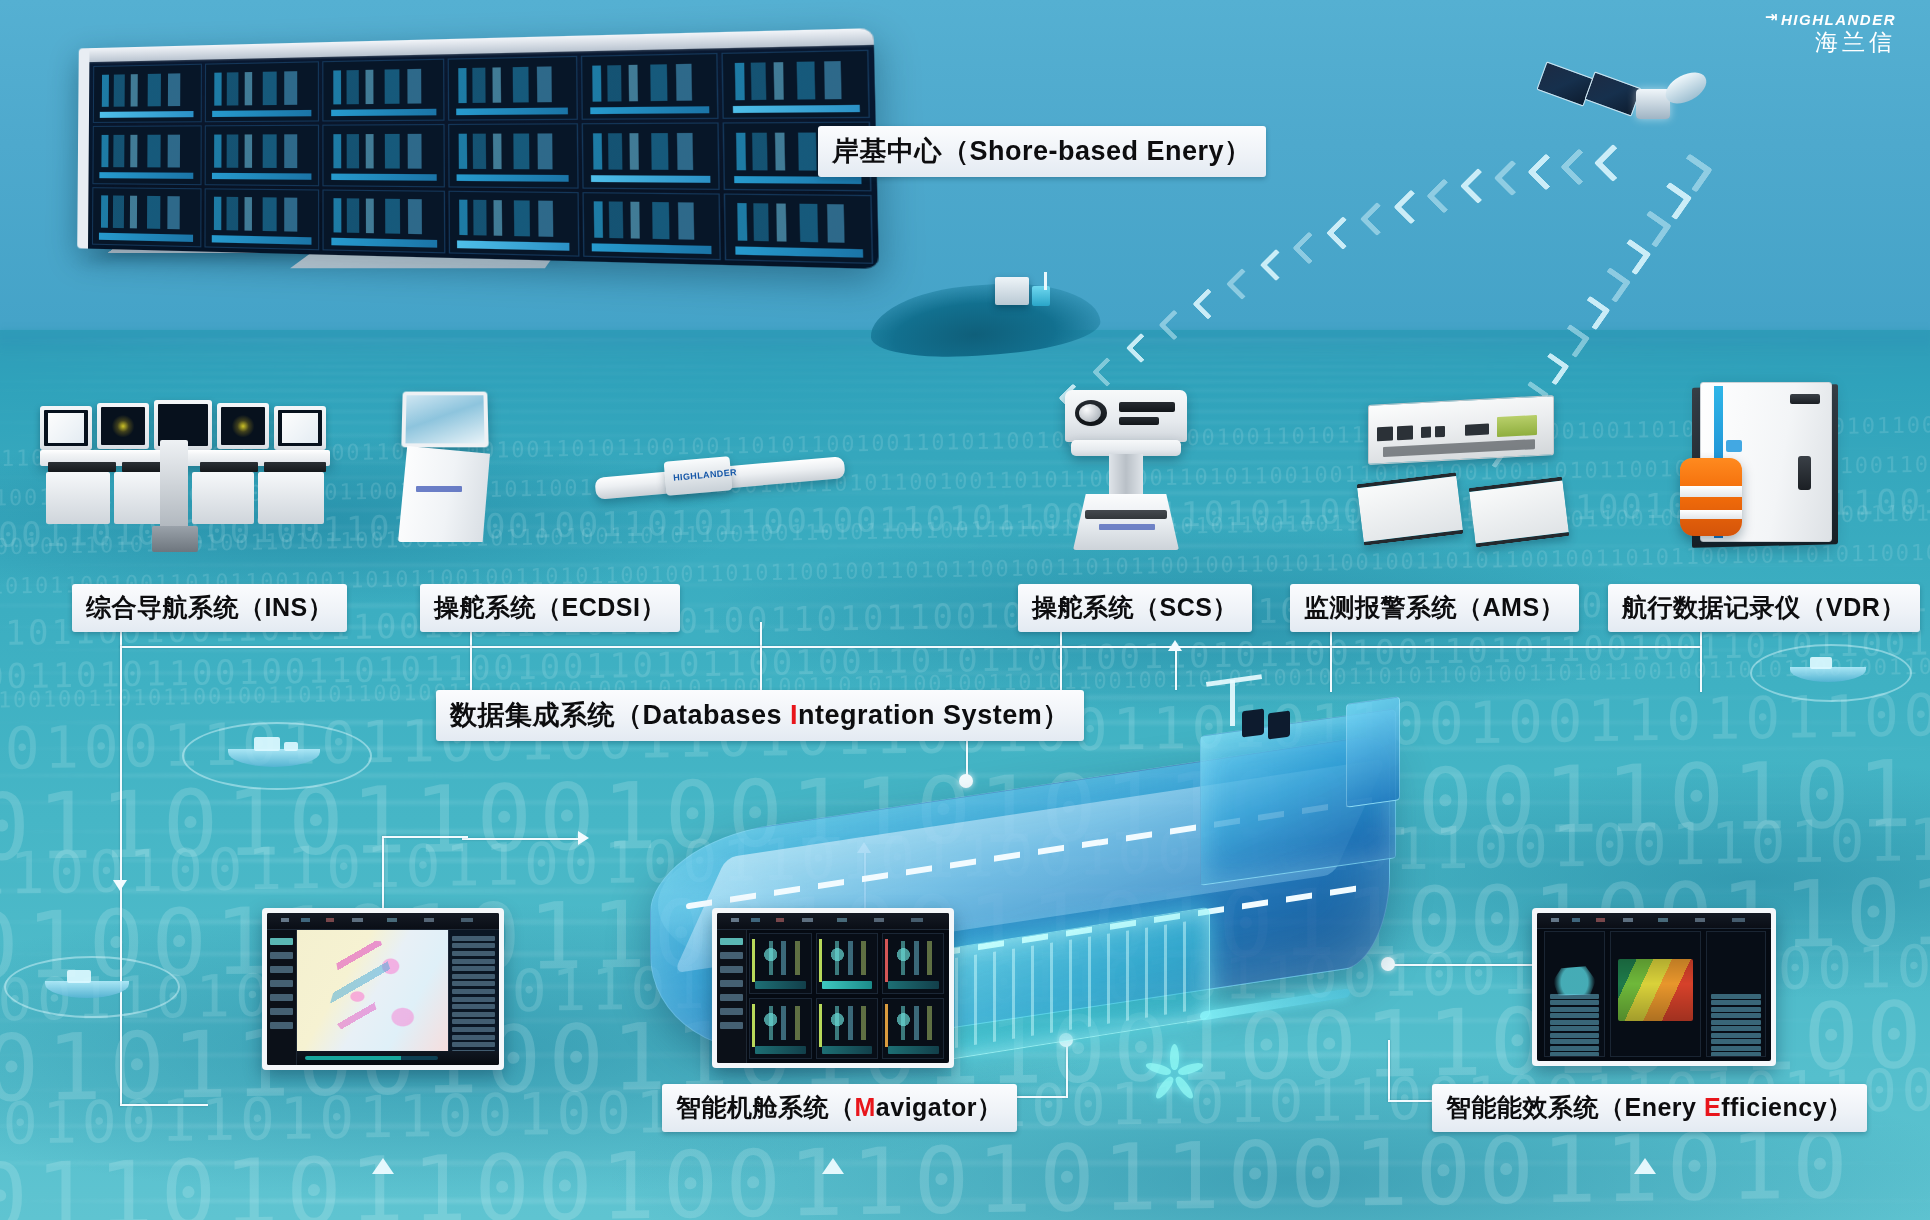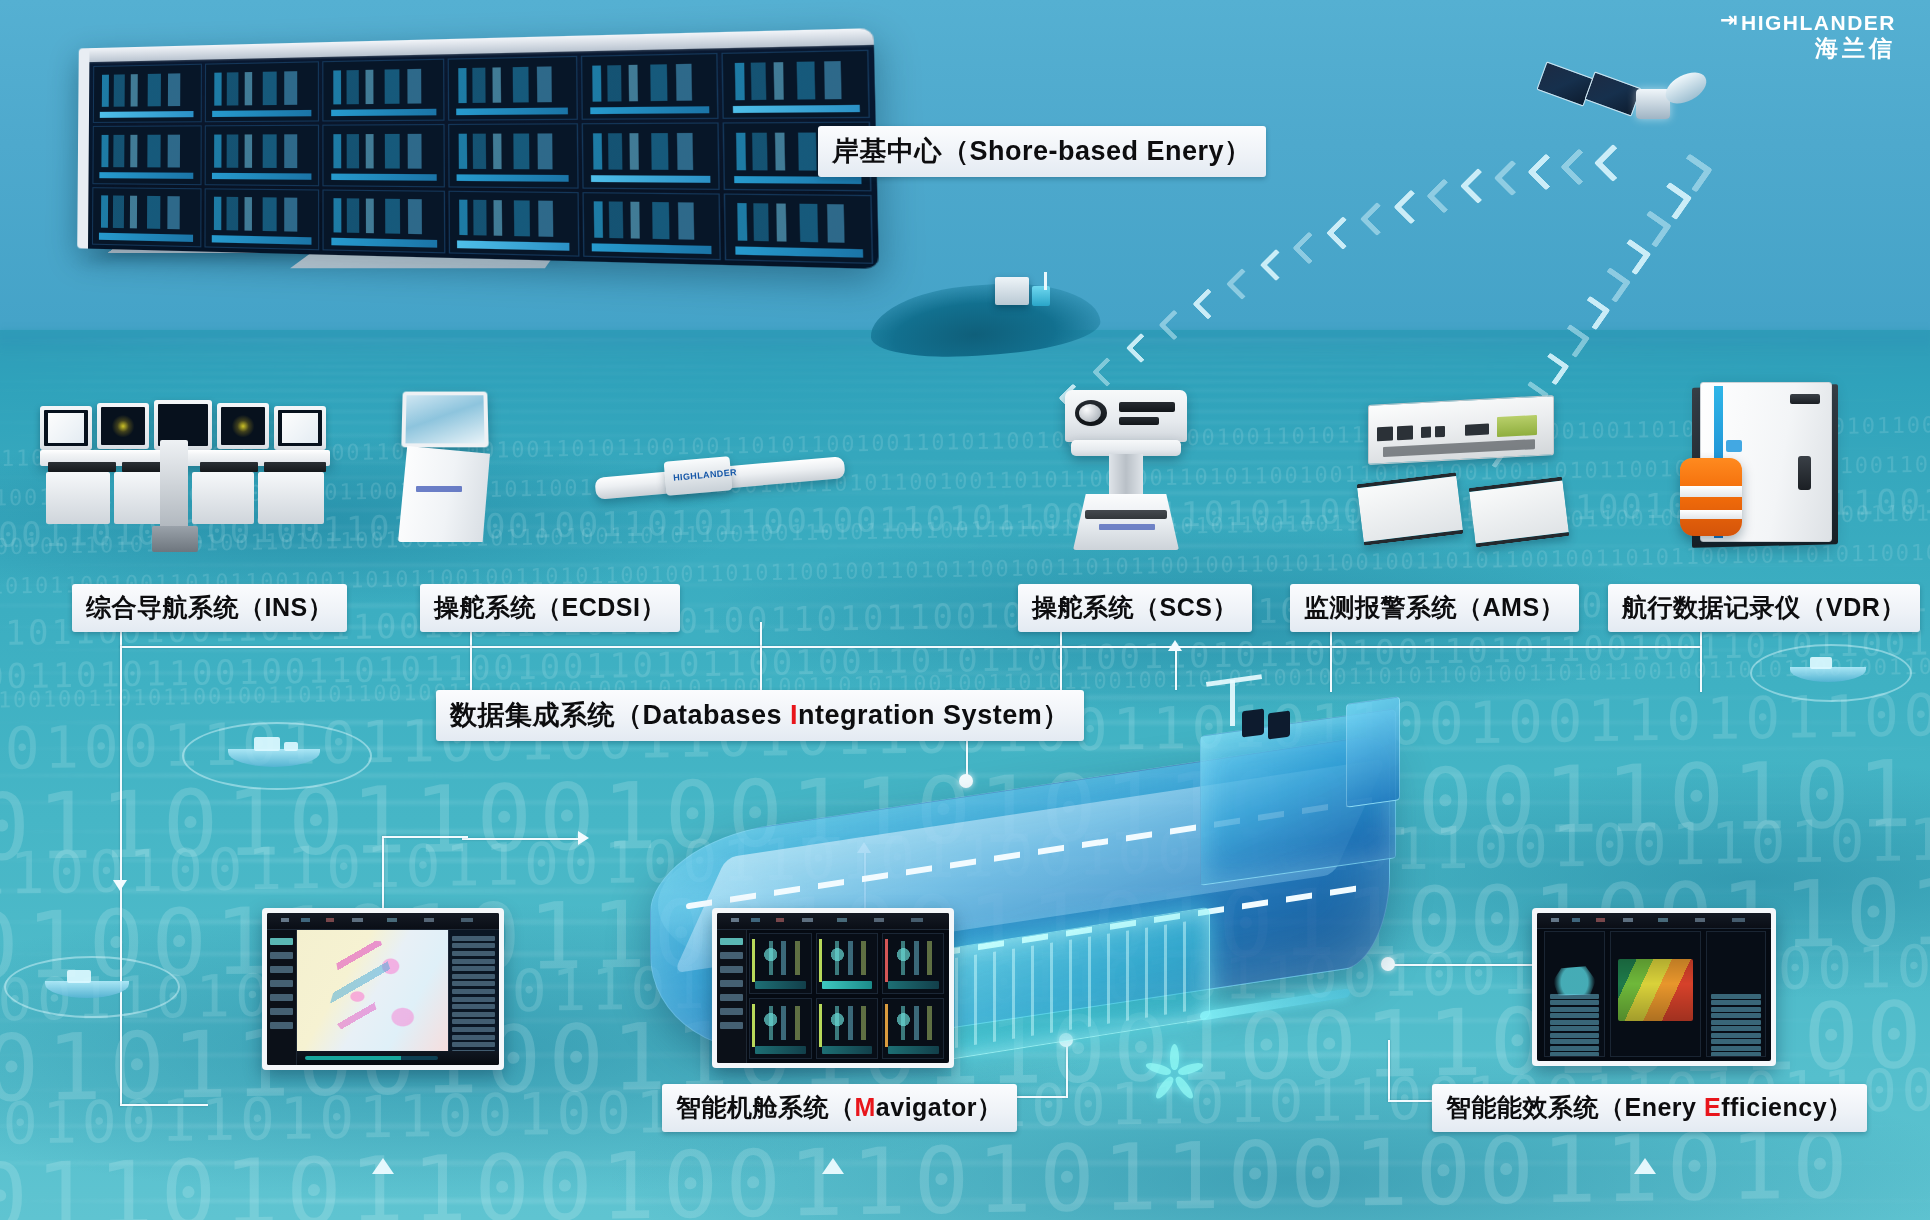--- a/index.html
+++ b/index.html
@@ -44,23 +44,23 @@
     color:rgba(232,252,255,.20); font-family:"DejaVu Sans Mono","Liberation Mono",monospace;
     white-space:nowrap; pointer-events:none; user-select:none; letter-spacing:.08em;
   }
   .binary.big  { font-size:92px;  color:rgba(236,253,255,.17); }
   .binary.mid  { font-size:58px;  color:rgba(236,253,255,.15); }
   .binary.sm   { font-size:34px;  color:rgba(236,253,255,.14); }
   .binary.xs   { font-size:22px;  color:rgba(236,253,255,.13); }
 
   
   .logo { position:absolute; right:34px; top:12px; text-align:right; color:#fff; }
-  .logo-main { font-size:21px; font-weight:bold; letter-spacing:1.5px; line-height:1; }
+  .logo-main { font-size:15px; font-weight:bold; letter-spacing:1.5px; line-height:1;font-style:italic; }
   .logo-main .dash { display:inline-block; transform:translateY(-3px); margin-right:2px; }
-  .logo-cn { font-size:23px; font-weight:bold; letter-spacing:4px; line-height:1.15; margin-top:2px; }
+  .logo-cn { font-size:23px; font-weight:normal; letter-spacing:4px; line-height:1.15; margin-top:2px; }
 
   
   .chip {
     position:absolute; background:linear-gradient(180deg,#fbfcfe 0%,#eef2f7 60%,#e3eaf2 100%);
     border-radius:3px; padding:7px 14px 8px;
     font-weight:bold; color:#0d0d0f; white-space:nowrap;
     box-shadow:0 2px 5px rgba(6,50,70,.30);
     letter-spacing:.5px;
   }
   .chip .hi { color:#e8151b; }

